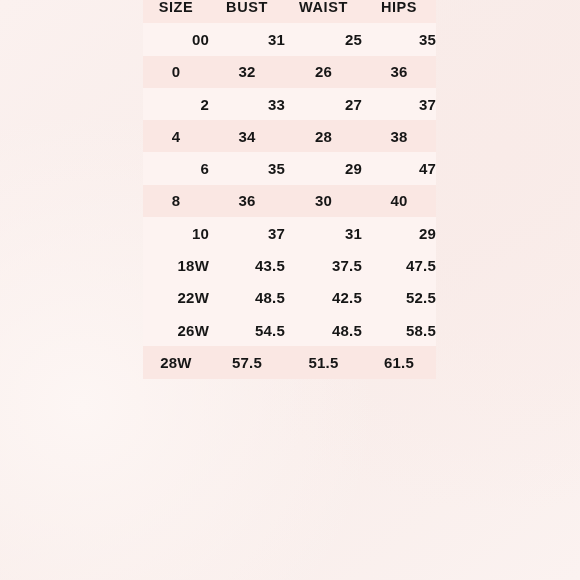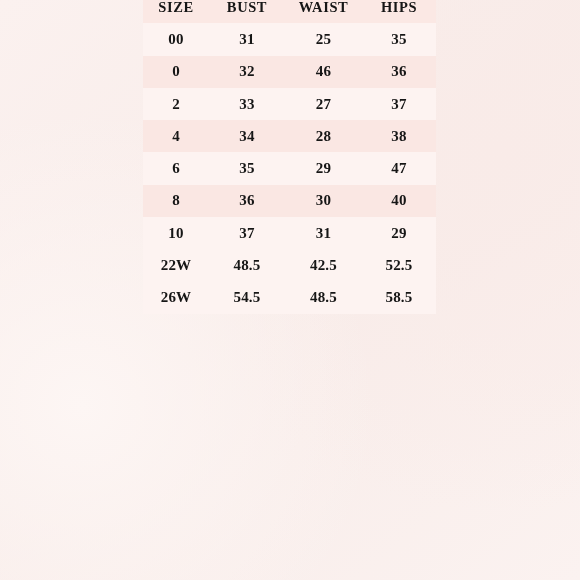--- a/index.html
+++ b/index.html
@@ -15,21 +15,20 @@
     background-image:
       radial-gradient(circle at 14% 70%, #fdf6f4 0%, rgba(253,246,244,0) 46%),
       radial-gradient(circle at 86% 26%, #f9ebe8 0%, rgba(249,235,232,0) 55%),
       linear-gradient(140deg, #fbf1ef 0%, #f8ece9 48%, #fbf2f0 100%);
   }
 
   #page {
     position: relative;
     width: 580px;
     height: 580px;
-    font-family: Liberation Serif, serif;
   }
 
   #size-chart-table {
     position: absolute;
     left: 143px;
     top: -9px;
     width: 293px;
     border-collapse: collapse;
     table-layout: fixed;
   }
@@ -54,21 +53,21 @@
     font-size: 14.5px;
     letter-spacing: 0.6px;
     background: #fbe8e4;
   }
 
   #size-chart-table tbody td {
     font-size: 15px;
     letter-spacing: 0.2px;
   }
 
-  #size-chart-table tbody tr.odd  td { background: #fdf3f1; }
+  #size-chart-table tbody tr.odd  td { background: #fdf3f1; text-align: right; }
   #size-chart-table tbody tr.even td { background: #fae7e3; }
 </style>
 </head>
 <body>
 
 <div id="page">
   <table id="size-chart-table">
     <colgroup>
       <col class="c-size">
       <col class="c-bust">
@@ -86,21 +85,21 @@
     <tbody>
       <tr class="odd">
         <td>00</td>
         <td>31</td>
         <td>25</td>
         <td>35</td>
       </tr>
       <tr class="even">
         <td>0</td>
         <td>32</td>
-        <td>46</td>
+        <td>26</td>
         <td>36</td>
       </tr>
       <tr class="odd">
         <td>2</td>
         <td>33</td>
         <td>27</td>
         <td>37</td>
       </tr>
       <tr class="even">
         <td>4</td>
@@ -120,26 +119,38 @@
         <td>30</td>
         <td>40</td>
       </tr>
       <tr class="odd">
         <td>10</td>
         <td>37</td>
         <td>31</td>
         <td>29</td>
       </tr>
       <tr class="odd">
+        <td>18W</td>
+        <td>43.5</td>
+        <td>37.5</td>
+        <td>47.5</td>
+      </tr>
+      <tr class="odd">
         <td>22W</td>
         <td>48.5</td>
         <td>42.5</td>
         <td>52.5</td>
       </tr>
       <tr class="odd">
         <td>26W</td>
         <td>54.5</td>
         <td>48.5</td>
         <td>58.5</td>
       </tr>
+      <tr class="even">
+        <td>28W</td>
+        <td>57.5</td>
+        <td>51.5</td>
+        <td>61.5</td>
+      </tr>
     </tbody>
   </table>
 </div>
 
 </body></html>

